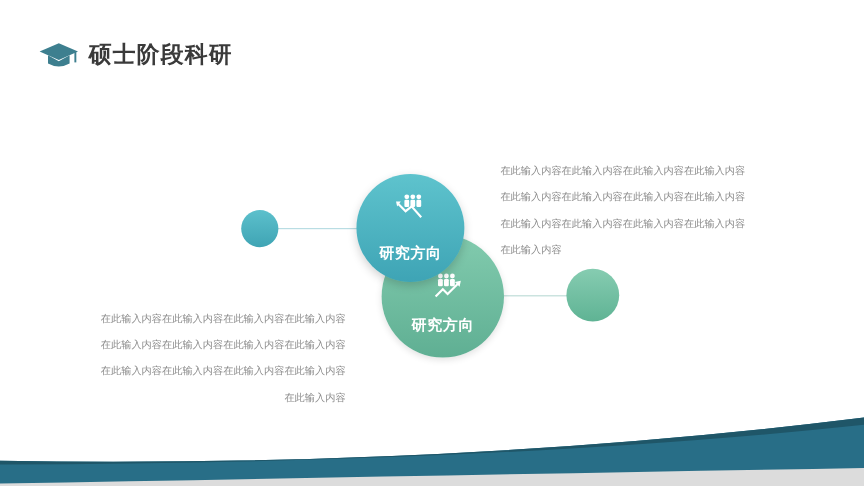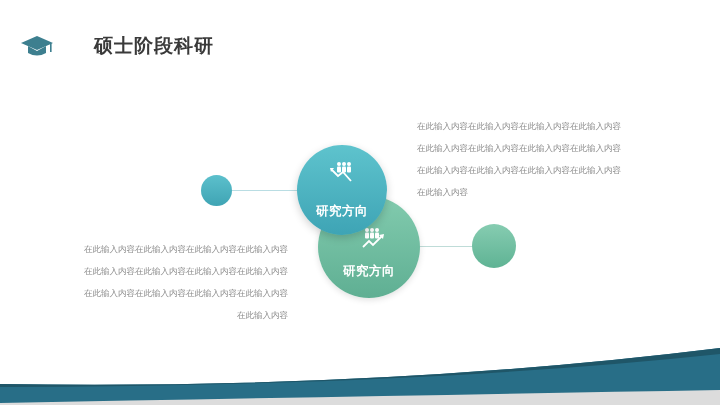--- a/index.html
+++ b/index.html
@@ -1,23 +1,23 @@
 <!DOCTYPE html>
 <html><head>
   <meta charset="utf-8">
   <style>
     * { margin: 0; padding: 0; box-sizing: border-box; }
     html, body { width: 720px; height: 405px; overflow: hidden; background: #ffffff; }
     body { position: relative; font-family: "DejaVu Sans", "Liberation Sans", sans-serif; }
 
-    .header { position: absolute; left: 20px; top: 33px; display: flex; align-items: center; gap: 32px; }
+    .header { position: absolute; left: 32px; top: 33px; display: flex; align-items: center; }
     .cap-icon { width: 34px; height: 24px; margin-right: 8px; }
     .page-title { font-size: 19px; font-weight: bold; color: #3a3a3a; letter-spacing: 1px; }
 
-    .desc { position: absolute; font-size: 8.5px; color: #8a8a8a; line-height: 22px; }
+    .desc { position: absolute; font-size: 8.5px; color: #8a8a8a; line-height: 22px; margin-top: 17px; }
     .desc-right { left: 417px; top: 115px; width: 230px; text-align: left; }
     .desc-left { left: 66px; top: 238px; width: 222px; text-align: right; }
     .desc p { white-space: nowrap; }
 
     .connector { position: absolute; height: 1px; background: #b9dde3; }
     .conn-left { left: 230px; top: 190px; width: 72px; }
     .conn-right { left: 418px; top: 246px; width: 56px; background: #bfdcd8; }
 
     .circle { position: absolute; border-radius: 50%; }
     .dot-left { left: 201px; top: 175px; width: 31px; height: 31px;

